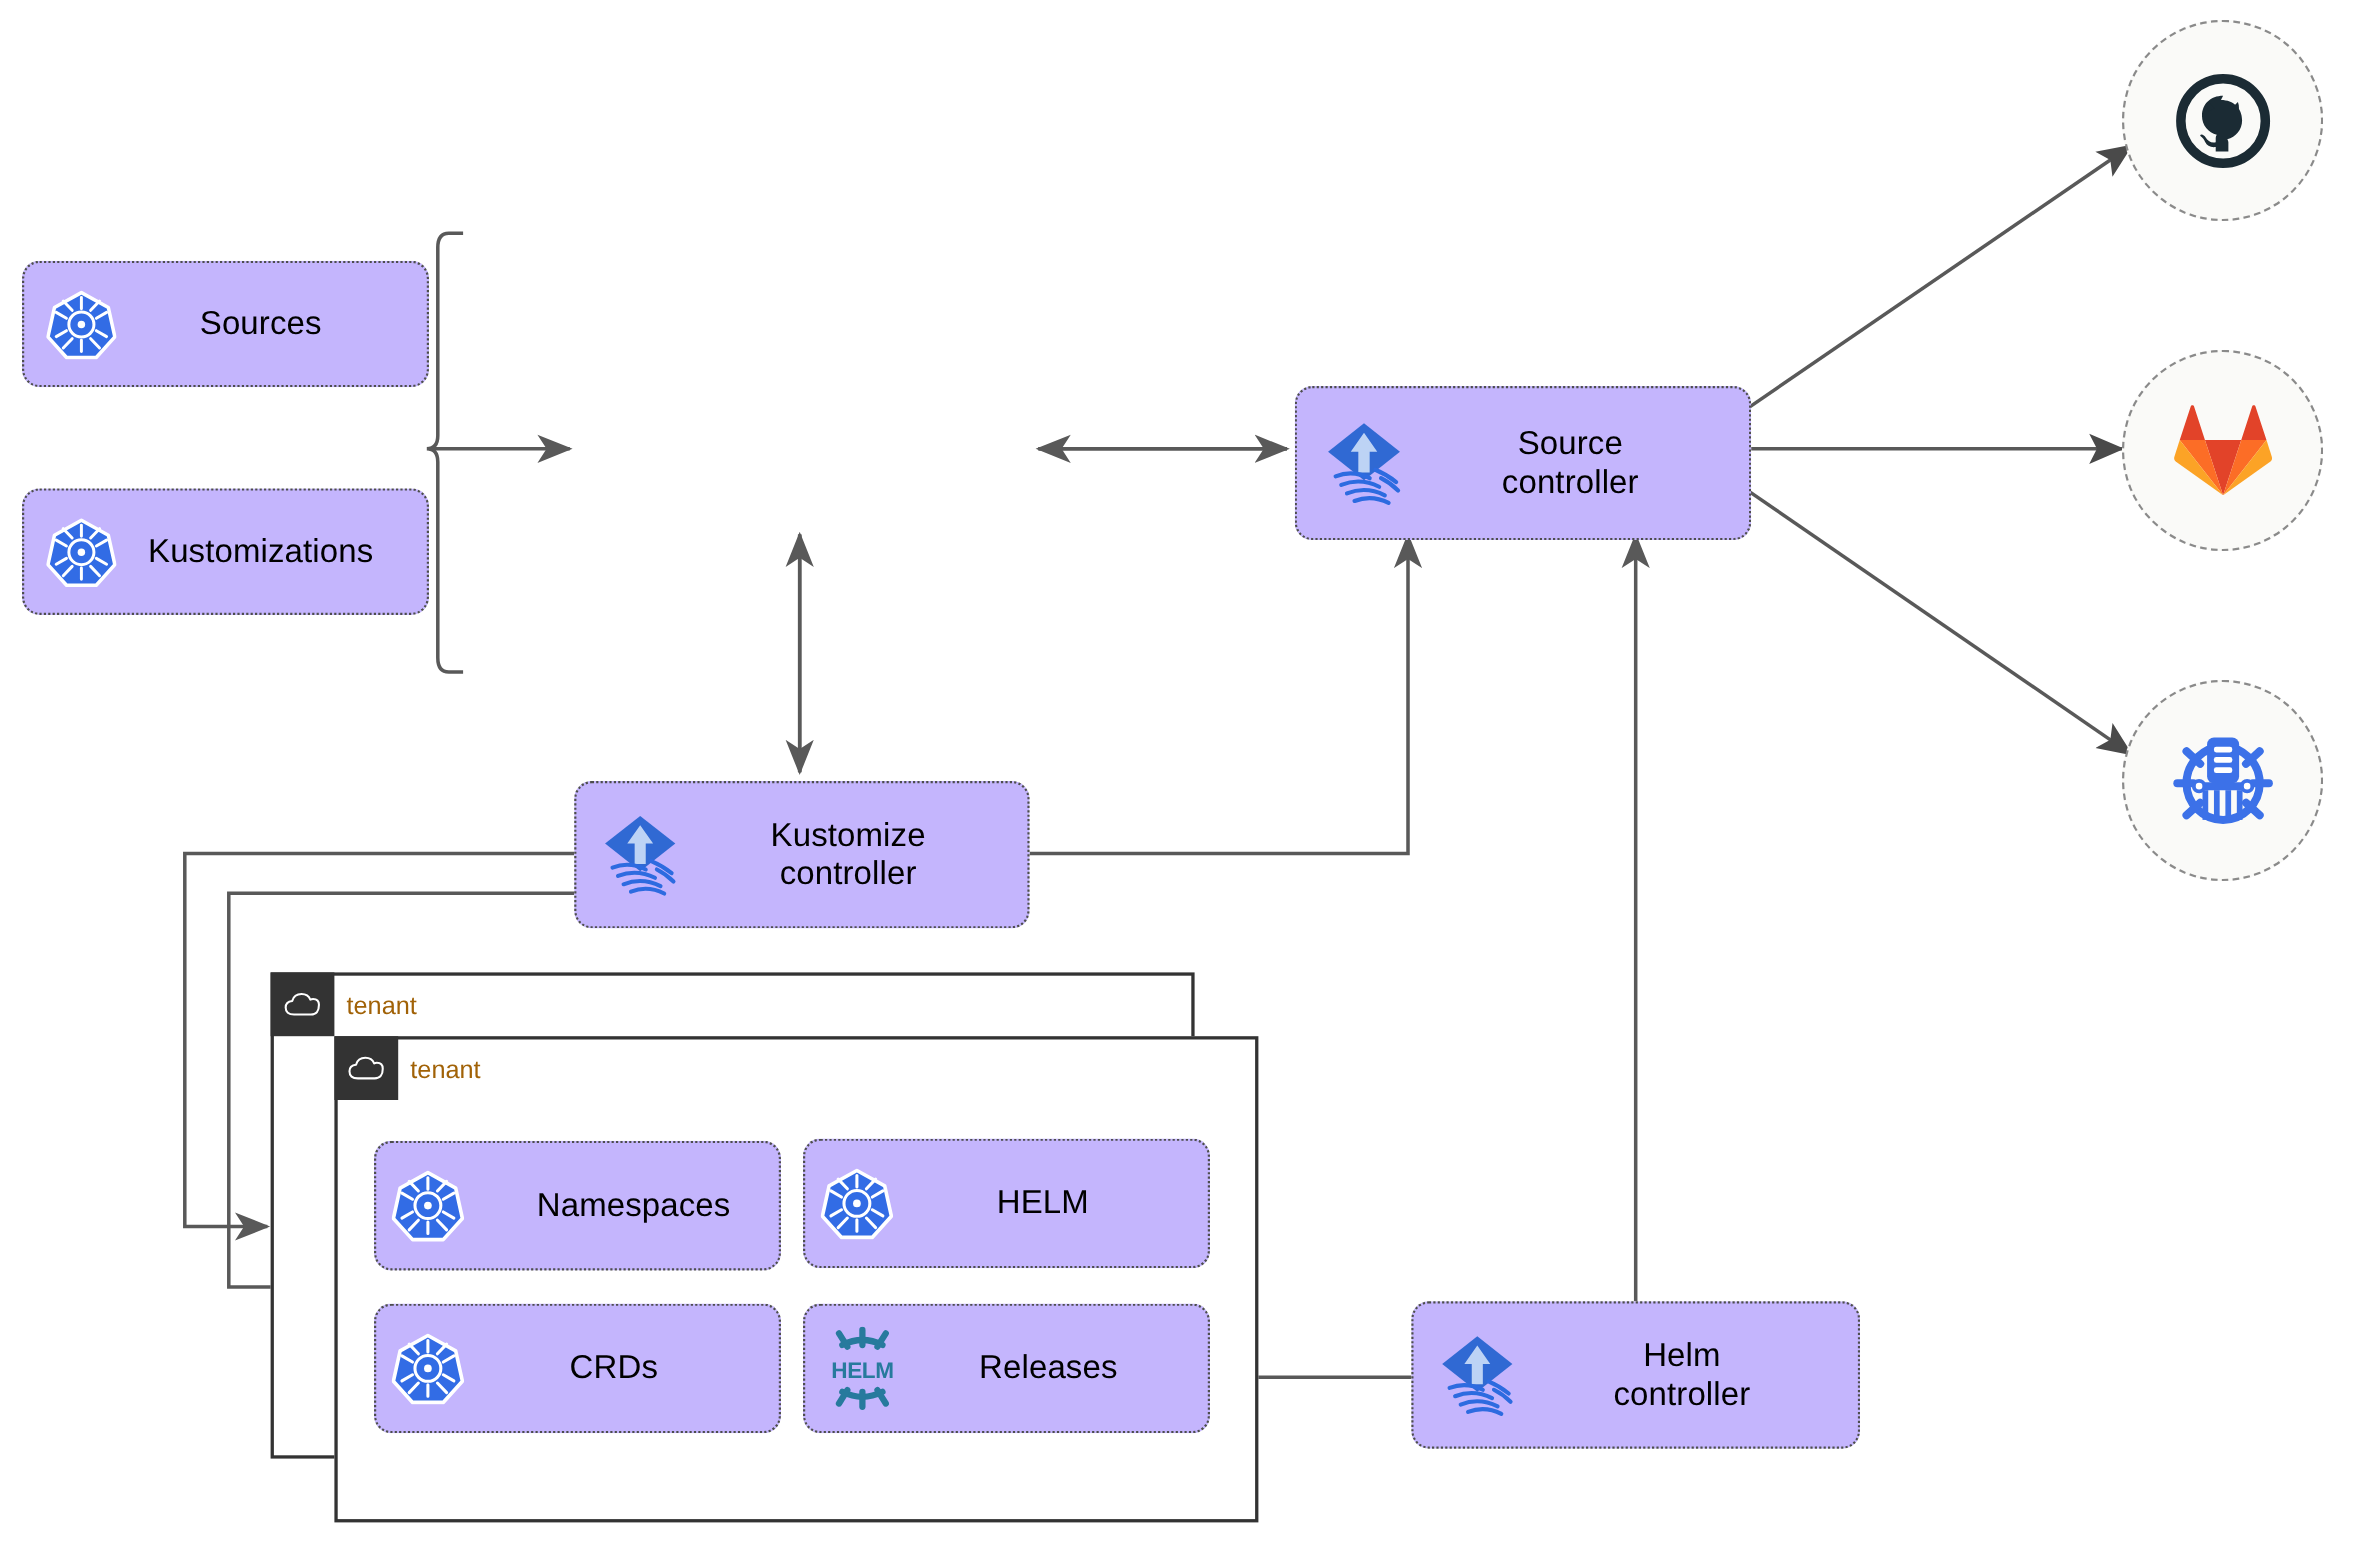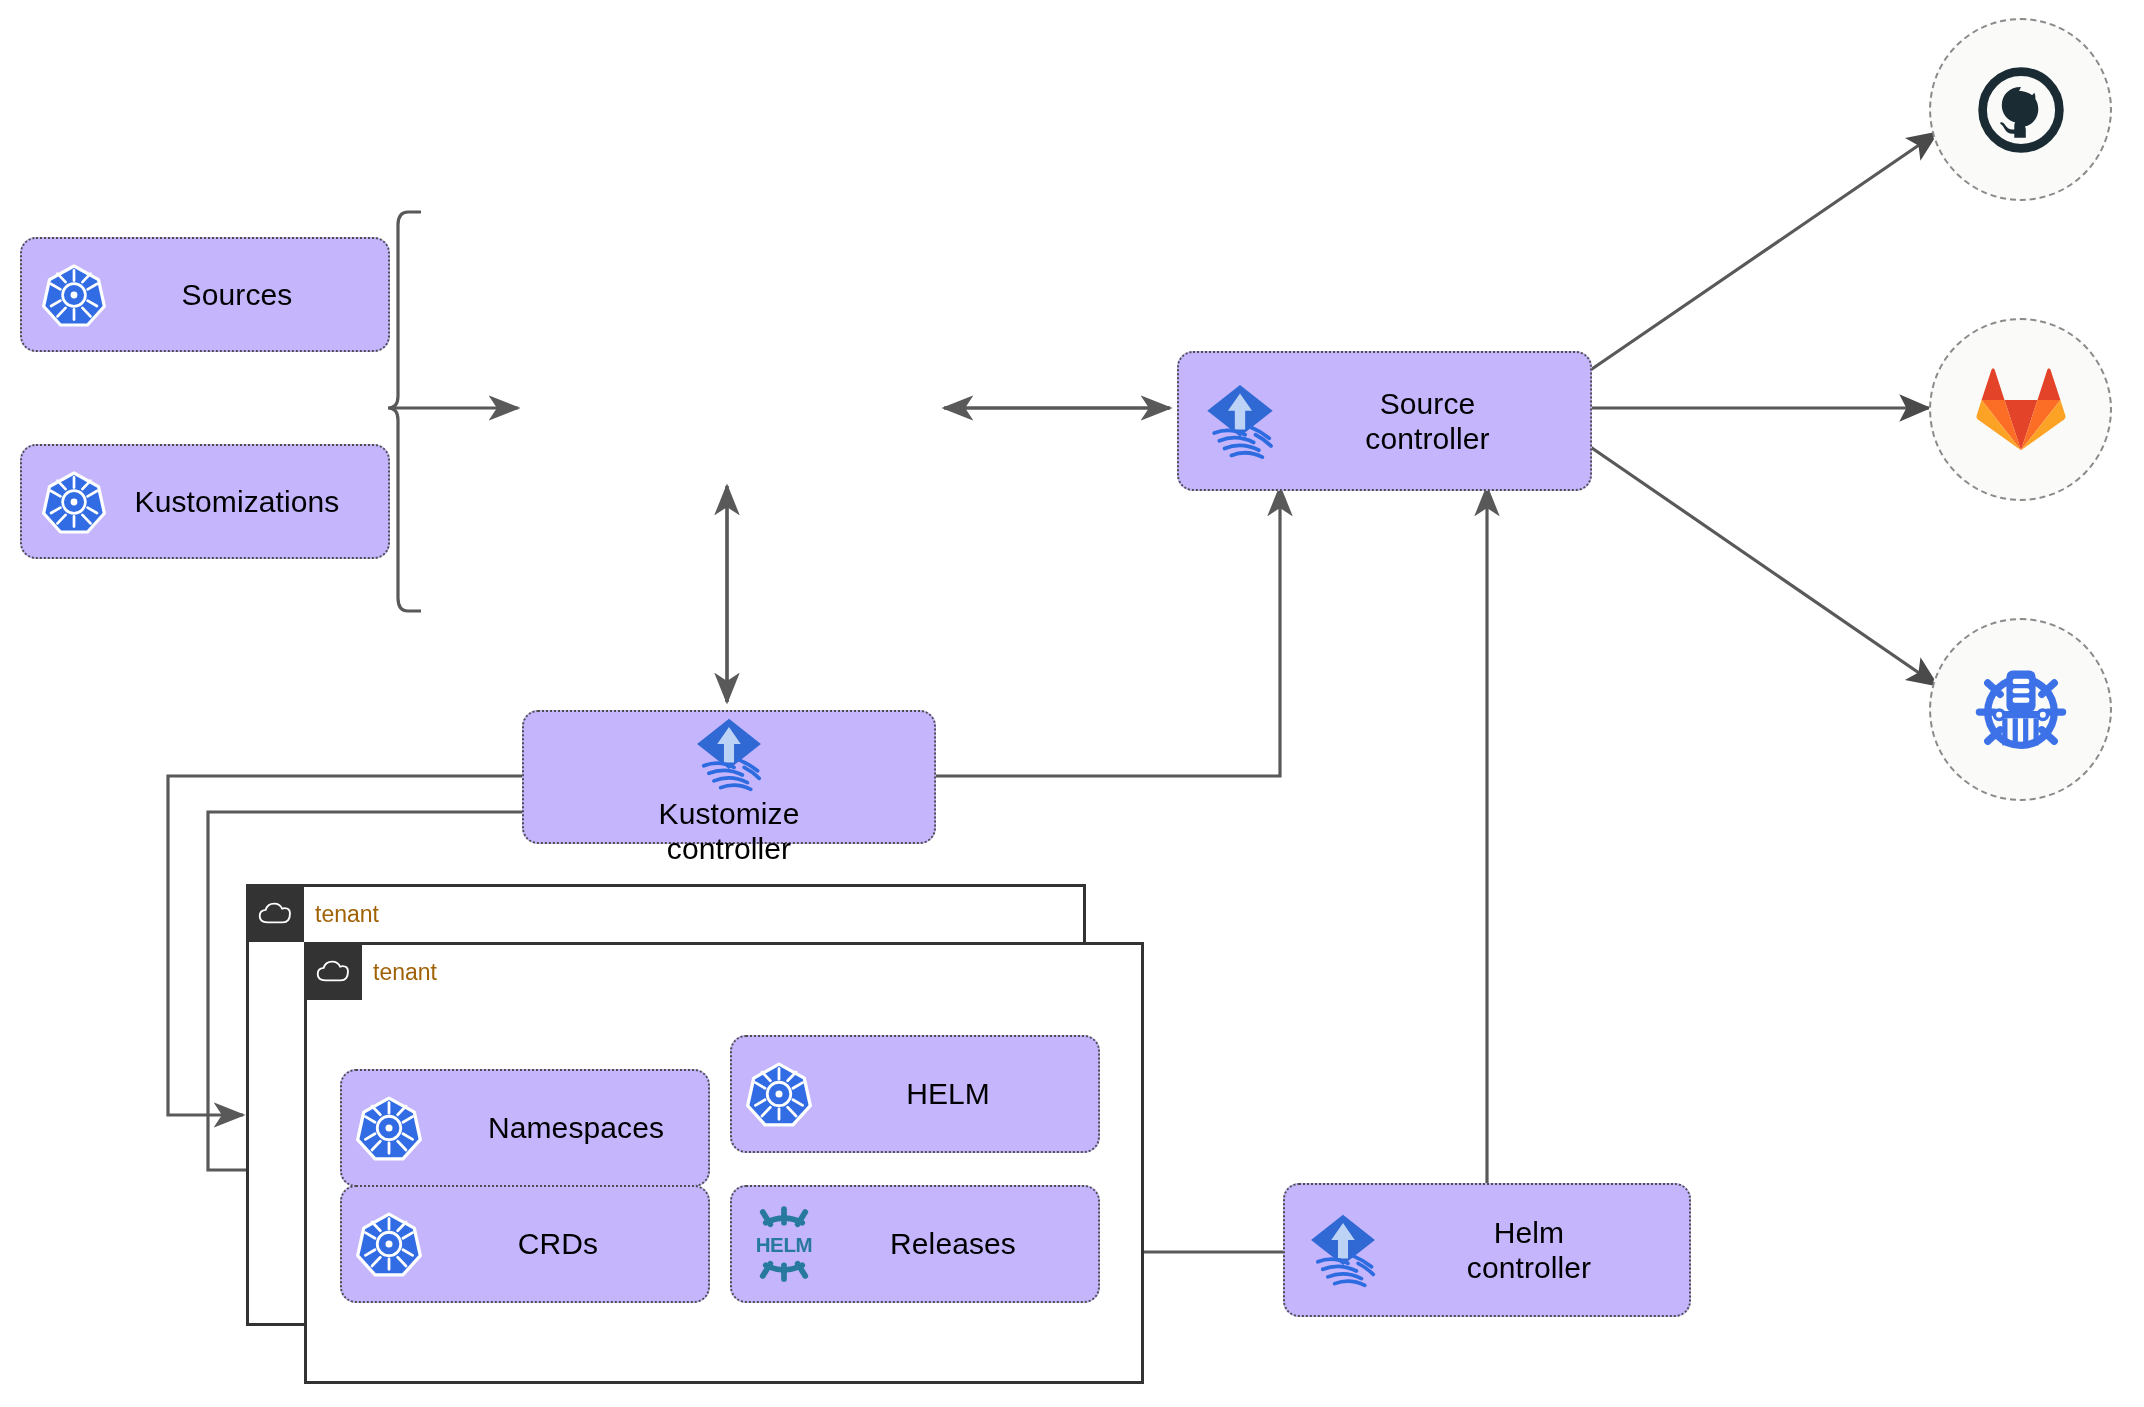--- a/index.html
+++ b/index.html
@@ -153,21 +153,21 @@
           <path d="M40 90 Q58 83 76 92"></path>
           <path d="M62 57 Q74 62 84 70"></path>
           <path d="M68 66 Q78 71 86 79"></path>
         </g>
       </svg>
     </span>
     <span class="lbl">Source
 controller</span>
   </div>
 
-  <div class="node" style="left:522px;top:710px;width:414px;height:134px;padding:0 16px;flex-direction:column;">
+  <div class="node" style="left:522px;top:710px;width:414px;height:134px;padding:0 16px;">
     <span class="ico">
       <svg width="84" height="84" viewBox="0 0 100 100">
         <polygon points="50,8 88,38 50,68 12,38" fill="#3069D3"></polygon>
         <path d="M50 18 L64 38 L56 38 L56 60 L44 60 L44 38 L36 38 Z" fill="#BDD3F5"></path>
         <g stroke="#2D6BE0" stroke-width="4.4" stroke-linecap="round" fill="none">
           <path d="M20 64 Q38 57 56 66"></path>
           <path d="M26 73 Q46 65 66 75"></path>
           <path d="M32 82 Q52 74 72 84"></path>
           <path d="M40 90 Q58 83 76 92"></path>
           <path d="M62 57 Q74 62 84 70"></path>
@@ -211,21 +211,21 @@
   <div class="tenant" style="left:304px;top:942px;width:840px;height:442px;">
     <div class="thead">
       <svg width="34" height="26" viewBox="0 0 40 28">
         <path d="M11 25 Q2 25 2 17.5 Q2 11 9 10.4 Q11 3 19 3 Q26 3 28.4 9
                  Q29.8 8.3 31.3 8.3 Q37.6 8.3 37.6 14.6 Q37.6 25 29 25 Z" fill="none" stroke="#ffffff" stroke-width="2.2" stroke-linejoin="round"></path>
       </svg>
     </div>
     <div class="tname">tenant</div>
   </div>
 
-  <div class="node" style="left:340px;top:1069px;width:370px;height:118px;padding:0 14px;gap:36px;">
+  <div class="node" style="left:340px;top:1037px;width:370px;height:118px;padding:0 14px;gap:36px;">
     <span class="ico">
       <svg width="66" height="66" viewBox="0 0 64 64">
         <polygon points="32,3 56.5,16.6 62.4,43.3 45.5,62 18.5,62 1.6,43.3 7.5,16.6" fill="#326CE5" stroke="#ffffff" stroke-width="3.2" stroke-linejoin="round"></polygon>
         <g fill="none" stroke="#ffffff" stroke-width="2.7" stroke-linecap="round">
           <circle cx="32" cy="32" r="11.4"></circle>
           <path d="M32 7.4 V17.6 M32 46.4 V56.6 M9.1 21 L18.4 26.4 M45.6 37.6 L54.9 43
                    M9.1 43 L18.4 37.6 M45.6 26.4 L54.9 21
                    M15.5 53.4 L23.6 44.9 M40.4 19.1 L48.5 10.6
                    M15.5 10.6 L23.6 19.1 M40.4 44.9 L48.5 53.4"></path>
         </g>

